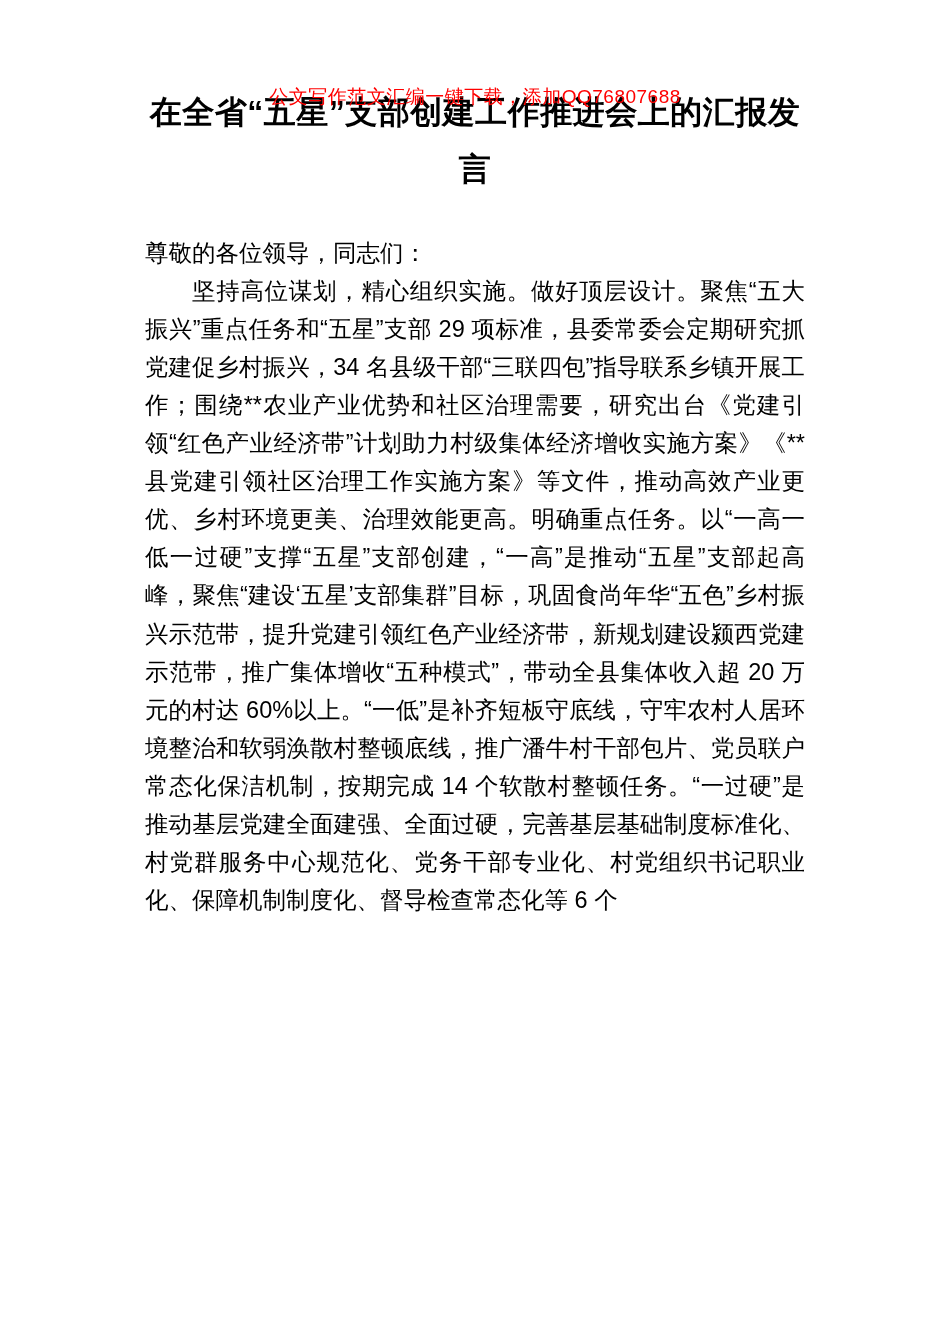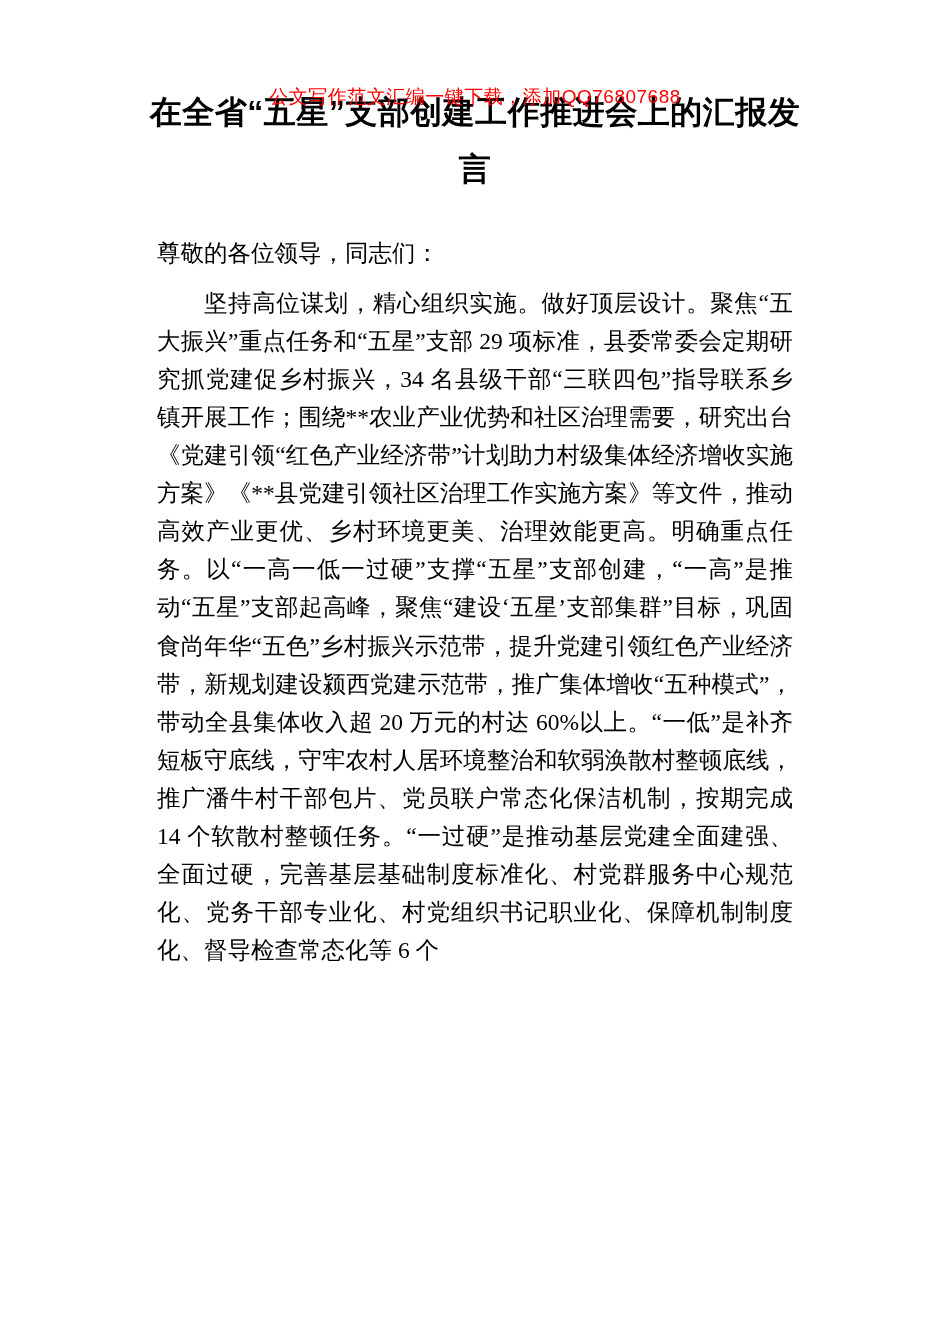--- a/index.html
+++ b/index.html
@@ -47,22 +47,21 @@
   .body-text {
     margin-top: 36px;
     font-family: "Liberation Sans", "DejaVu Sans", sans-serif;
     font-size: 23.5px;
     line-height: 1.62;
     text-align: justify;
     text-justify: inter-ideograph;
     color: #000000;
   }
   .body-text p {
-    margin: 12px;
-    font-family: Liberation Serif, serif;
+    margin: 0;
   }
   .salutation {
     text-indent: 0;
   }
   .indent {
     text-indent: 2em;
   }
 </style>
 </head>
 <body>

